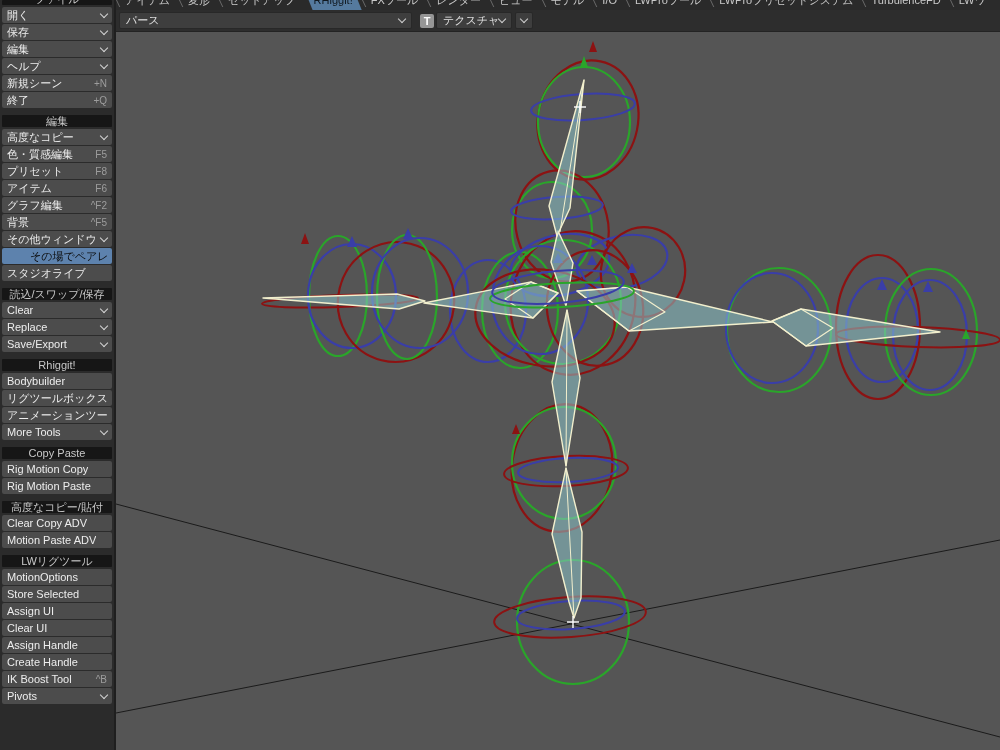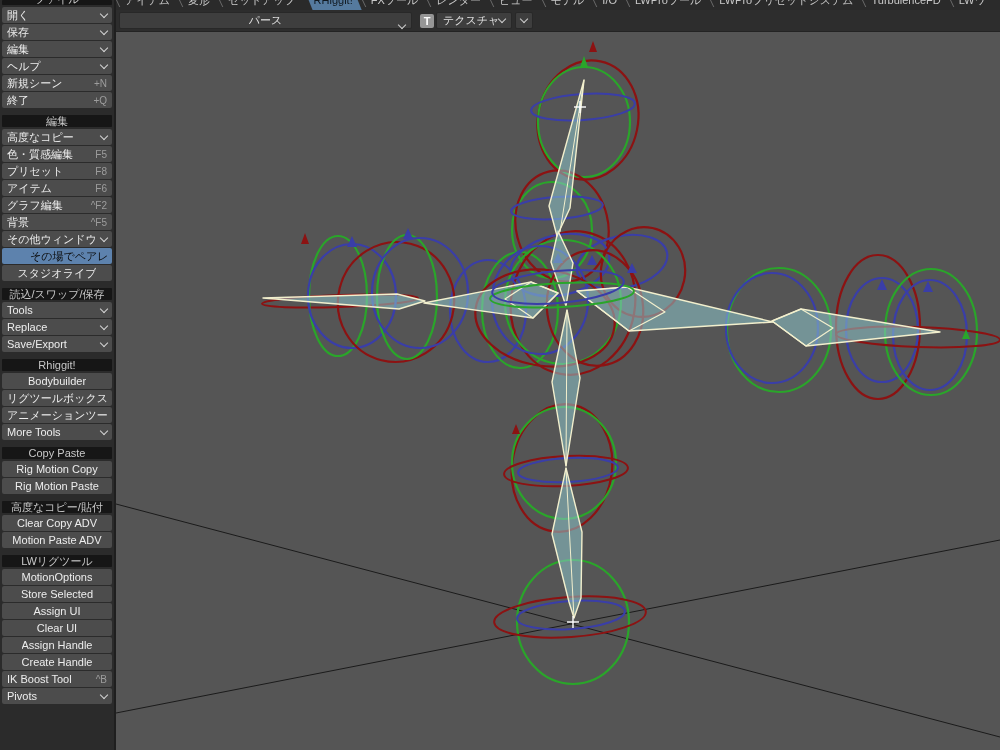--- a/index.html
+++ b/index.html
@@ -25,40 +25,40 @@
   .tab::before{content:"";position:absolute;left:0;top:3px;bottom:3px;width:1px;background:#6a6a6a;transform:skewX(25deg);}
   .tab.active{background:var(--tab_active_bg);color:var(--tab_active_text);
               clip-path:polygon(0 0,calc(100% - 8px) 0,100% 100%,8px 100%);}
   .tab.active::before{display:none;}
 
   
   .toolbar{position:absolute;left:116px;top:10px;right:0;height:22px;background:var(--toolbar_bg);
            display:flex;align-items:center;padding-left:3px;border-bottom:1px solid #232323;}
   .dd{height:17px;background:var(--dropdown_bg);border:1px solid #282828;border-radius:2px;
       color:var(--dropdown_text);font-size:11px;display:flex;align-items:center;padding:0 6px;}
-  .dd-view{width:293px;flex-direction:column;}
+  .dd-view{width:293px;}
   .dd-shading{width:76px;margin-left:2px;}
   .dd .lbl{white-space:nowrap;overflow:hidden;}
   .chev{width:6px;height:6px;border-right:1.6px solid #cfcfcf;border-bottom:1.6px solid #cfcfcf;
         transform:rotate(45deg);margin-left:auto;margin-top:-3px;flex:none;}
   .ticon{width:14px;height:14px;background:#969696;color:#ffffff;font-weight:bold;font-size:11px;
          line-height:14px;text-align:center;border-radius:2px;margin-left:8px;flex:none;}
   .dd-mini{width:18px;margin-left:3px;justify-content:center;padding:0 4px;}
   .dd-mini .chev{margin-left:0;}
 
   
   .sidebar{position:absolute;left:0;top:0;width:116px;height:750px;background:var(--sidebar_bg);
            border-right:2px solid #1f1f1f;padding:0 2px 0 2px;}
   .sb-header{height:12px;line-height:12px;text-align:center;background:var(--header_bg);
              color:var(--header_text);font-size:11px;margin:7px 0 2px 0;border-radius:1px;
              white-space:nowrap;overflow:hidden;}
   .sb-header.first{position:relative;height:5px;margin-top:0;}
   .sb-header.first span{position:absolute;top:-7px;left:0;right:0;text-align:center;line-height:12px;}
   .sb-btn{display:flex;align-items:center;height:16px;background:var(--button_bg);color:var(--button_text);
-          font-size:11px;padding:0 5px;margin:0 0 1px 0;border-radius:2px;justify-content:center;}
+          font-size:11px;padding:0 5px;margin:0 0 1px 0;border-radius:2px;}
   .sb-btn .lbl{white-space:nowrap;overflow:hidden;}
   .sb-btn .short{margin-left:auto;color:var(--shortcut_text);font-size:10px;flex:none;}
   .sb-btn .chev{border-color:#d5d5d5;}
   .sb-btn.gap{margin-top:0;}
   .sb-btn.hl{background:var(--highlight_bg);color:var(--highlight_text);padding-left:28px;}
 
   
   .viewport{position:absolute;left:116px;top:32px;width:884px;height:718px;background:var(--viewport_bg);}
   .viewport svg{display:block;width:884px;height:718px;}
   .rg{fill:none;stroke:var(--ring_green);stroke-width:2.2;}
@@ -172,21 +172,21 @@
       </div>
     <div class="sb-btn gap hl">
         <span class="lbl">その場でペアレント</span>
       </div>
     <div class="sb-btn">
         <span class="lbl">スタジオライブ</span>
       </div>
 
     <div class="sb-header">読込/スワップ/保存</div>
     <div class="sb-btn">
-        <span class="lbl">Tools</span>
+        <span class="lbl">Clear</span>
         <span class="chev"></span>
       </div>
     <div class="sb-btn">
         <span class="lbl">Replace</span>
         <span class="chev"></span>
       </div>
     <div class="sb-btn">
         <span class="lbl">Save/Export</span>
         <span class="chev"></span>
       </div>

